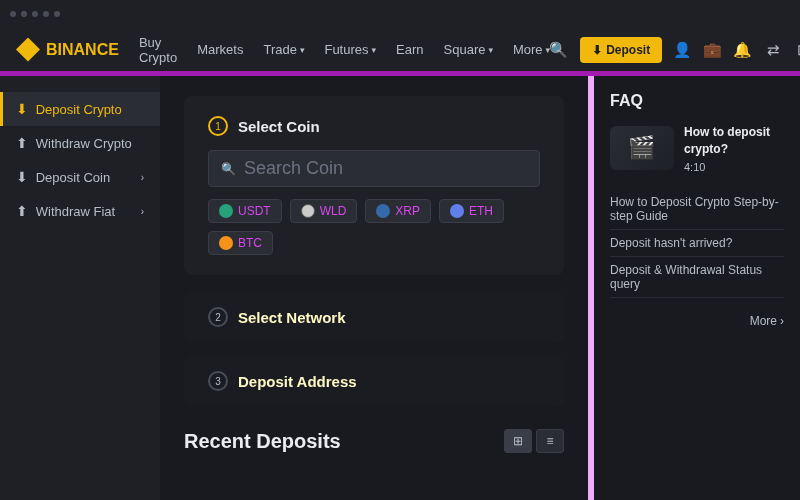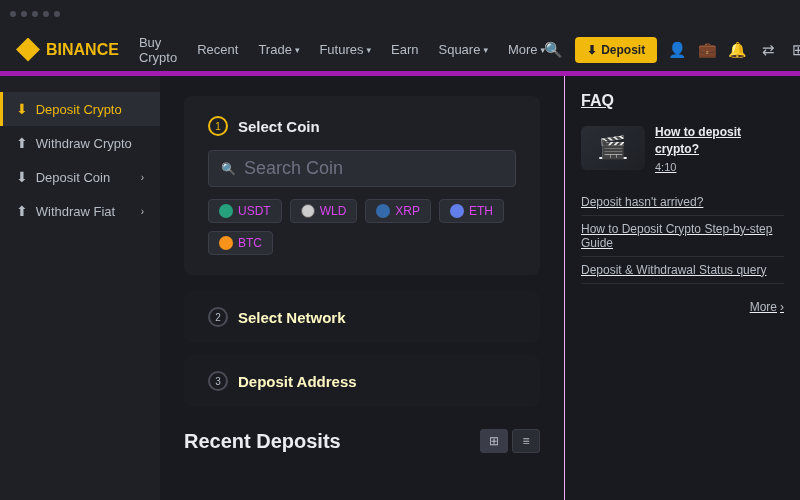--- a/index.html
+++ b/index.html
@@ -261,26 +261,25 @@
       display: flex; align-items: center; justify-content: center;
       color: #b7bdc6;
       font-size: 12px;
     }
     .toggle-btn.active {
       background: #3a3d47;
     }
 
     
     .right-panel {
-      width: 236px;
+      width: 212px;
       background: #181a1f;
       padding: 16px;
-      border-left: 1px solid #f0abfc;
+      border-left: 6px solid #f0abfc;
       flex-shrink: 0;
-      text-decoration: underline;
     }
     .faq-title {
       font-size: 16px;
       font-weight: 700;
       color: #eaecef;
       margin-bottom: 14px;
     }
     .faq-video {
       display: flex;
       gap: 10px;
@@ -343,21 +342,21 @@
   <div class="titlebar-dot"></div>
 </div>
 
 <div class="navbar">
   <div class="nav-left">
     <div class="logo">
       <div class="logo-icon"></div>
       <span>BINANCE</span>
     </div>
     <span class="nav-link">Buy Crypto</span>
-    <span class="nav-link">Recent</span>
+    <span class="nav-link">Markets</span>
     <span class="nav-link">Trade <span class="chevron">▾</span></span>
     <span class="nav-link">Futures <span class="chevron">▾</span></span>
     <span class="nav-link">Earn</span>
     <span class="nav-link">Square <span class="chevron">▾</span></span>
     <span class="nav-link">More <span class="chevron">▾</span></span>
   </div>
   <div class="nav-right">
     <div class="nav-icon">🔍</div>
     <button class="deposit-btn">
       <span>⬇</span>
@@ -456,22 +455,22 @@
     <div class="faq-video">
       <div class="video-thumb">
         <span class="video-thumb-content">🎬</span>
       </div>
       <div class="faq-video-info">
         <div class="video-title">How to deposit crypto?</div>
         <div class="video-duration">4:10</div>
       </div>
     </div>
 
+    <div class="faq-link">How to Deposit Crypto Step-by-step Guide</div>
     <div class="faq-link">Deposit hasn't arrived?</div>
-    <div class="faq-link">How to Deposit Crypto Step-by-step Guide</div>
     <div class="faq-link">Deposit &amp; Withdrawal Status query</div>
 
     <div style="margin-top: 16px; display:flex; justify-content:flex-end;">
       <span class="more-link">
         <span>More</span>
         <span>›</span>
       </span>
     </div>
   </div>
 

